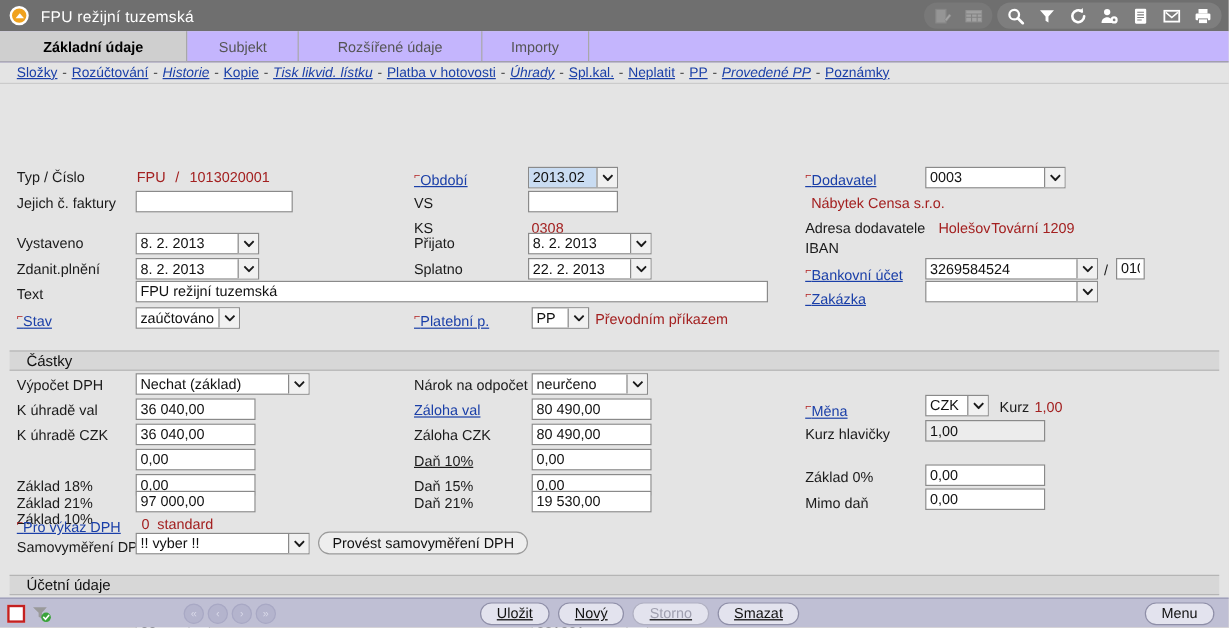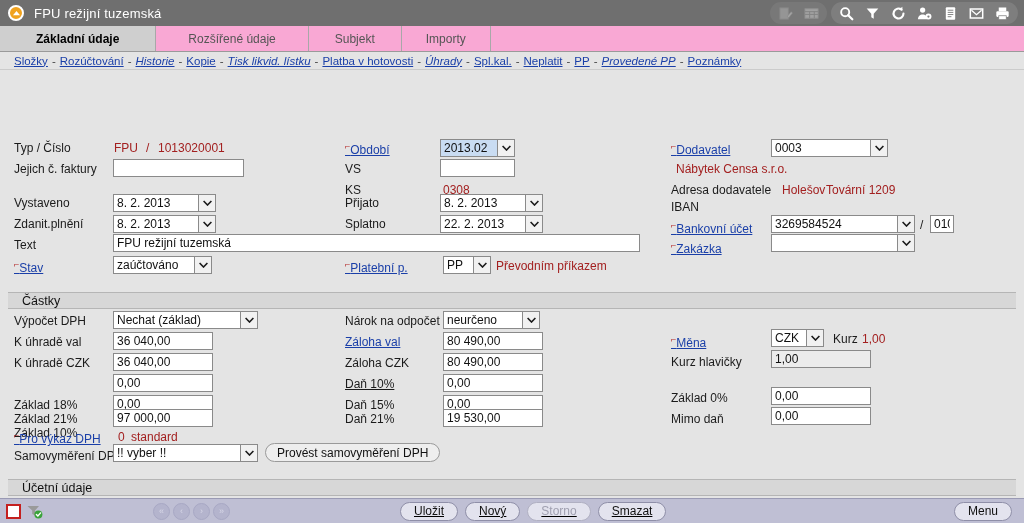--- a/index.html
+++ b/index.html
@@ -36,21 +36,21 @@
     background:#7e7e7e; border-radius:11px; height:22px;
     display:flex; align-items:center; padding:0 7px; gap:9px;
   }
   .tb-group.dim { background:#787878; }
   .tb-btn { width:17px; height:17px; display:flex; align-items:center; justify-content:center; cursor:pointer; }
   .tb-btn svg { display:block; }
   .tb-btn.disabled { opacity:.45; }
 
   
   .tabstrip {
-    height:26px; background:#f9a8d4; display:flex; align-items:stretch;
+    height:26px; background:#c4b5fd; display:flex; align-items:stretch;
     border-bottom:1px solid #9a9a9a; flex:0 0 26px; position:relative;
   }
   .tab {
     display:flex; align-items:center; justify-content:center;
     padding:0 20px; font-size:12px; color:#555; cursor:pointer;
     border-right:1px solid #a8a8a8; white-space:nowrap;
   }
   .tab.active { color:#000; font-weight:bold; background:#cfcfcf; }
   .tab.blank { flex:1; border-right:none; }
 
@@ -206,25 +206,25 @@
             </svg>
         </div>
       </div>
     </div>
   </div>
 
   <div class="tabstrip">
     <div class="tab active" style="padding:0 36px;">
       <span>Základní údaje</span>
     </div>
+    <div class="tab" style="padding:0 26px;">
+      <span>Subjekt</span>
+    </div>
     <div class="tab" style="padding:0 32px;">
       <span>Rozšířené údaje</span>
-    </div>
-    <div class="tab" style="padding:0 26px;">
-      <span>Subjekt</span>
     </div>
     <div class="tab" style="padding:0 24px;">
       <span>Importy</span>
     </div>
     <div class="tab blank"></div>
   </div>
 
   <div class="linkstrip">
     <a>Složky</a>
     <span class="linksep">-</span>
@@ -278,21 +278,21 @@
           <svg width="9" height="6" viewBox="0 0 9 6">
             <path d="M0.6 1 L4.5 5 L8.4 1" fill="none" stroke="#1b1b1b" stroke-width="1.6"></path>
           </svg>
         </span>
     </div>
 
     <div class="abs lbl" style="left:14px; top:168px;">Text</div>
     <input class="abs fld" style="left: 113px; top: 164px; width: 527px;" value="FPU režijní tuzemská">
 
     <div class="abs lnk" style="left:14px; top:189px;"><span class="flag">⌐</span><span>Stav</span></div>
-    <div class="abs combo" style="left:113px; top:186px; width:99px;">
+    <div class="abs combo" style="left:113px; top:186px; width:87px;">
       <span class="cval">zaúčtováno</span>
       <span class="carrow">
           <svg width="9" height="6" viewBox="0 0 9 6">
             <path d="M0.6 1 L4.5 5 L8.4 1" fill="none" stroke="#1b1b1b" stroke-width="1.6"></path>
           </svg>
         </span>
     </div>
 
     <div class="abs lnk" style="left:345px; top:71px;"><span class="flag">⌐</span><span>Období</span></div>
     <div class="abs combo hl" style="left:440px; top:69px; width:75px;">

